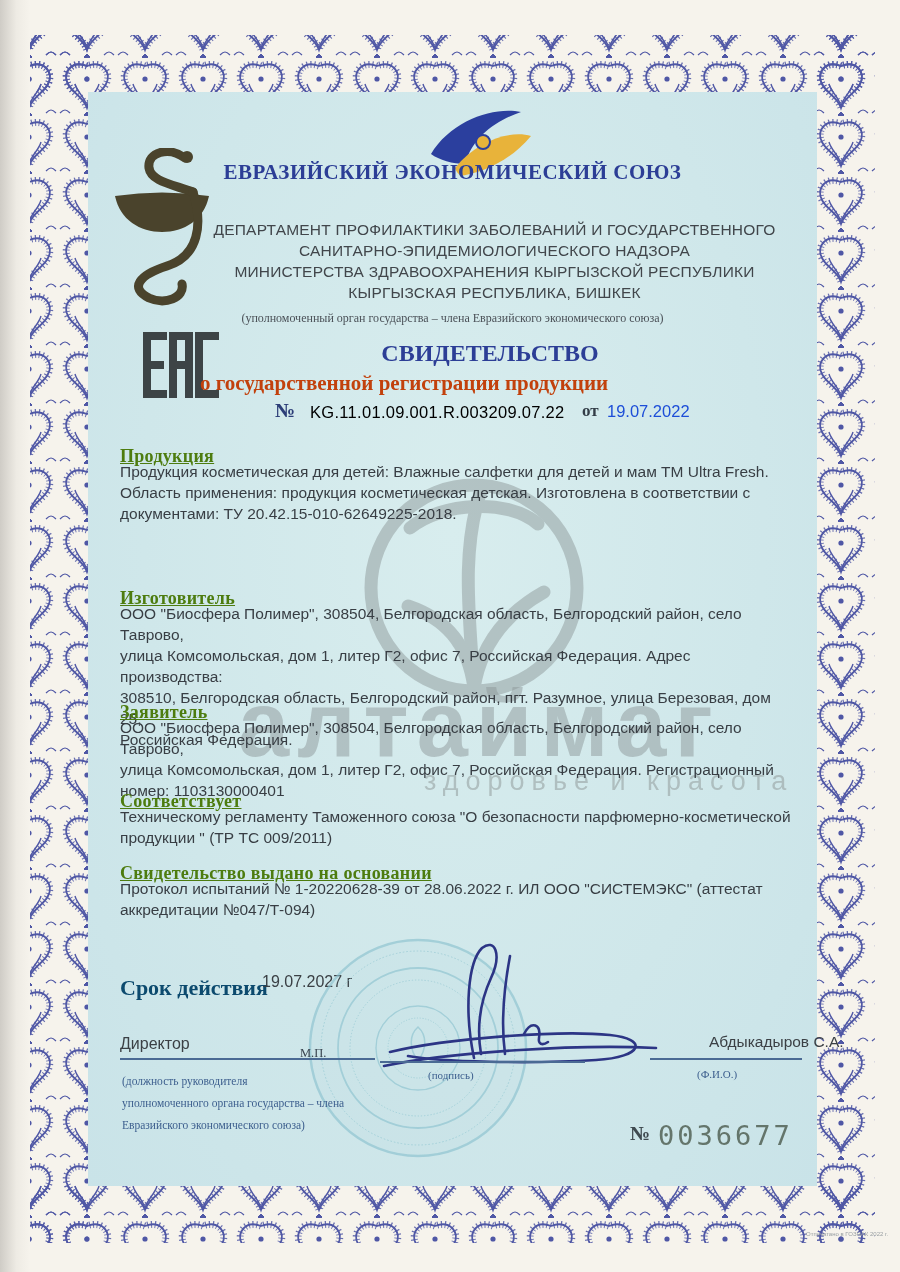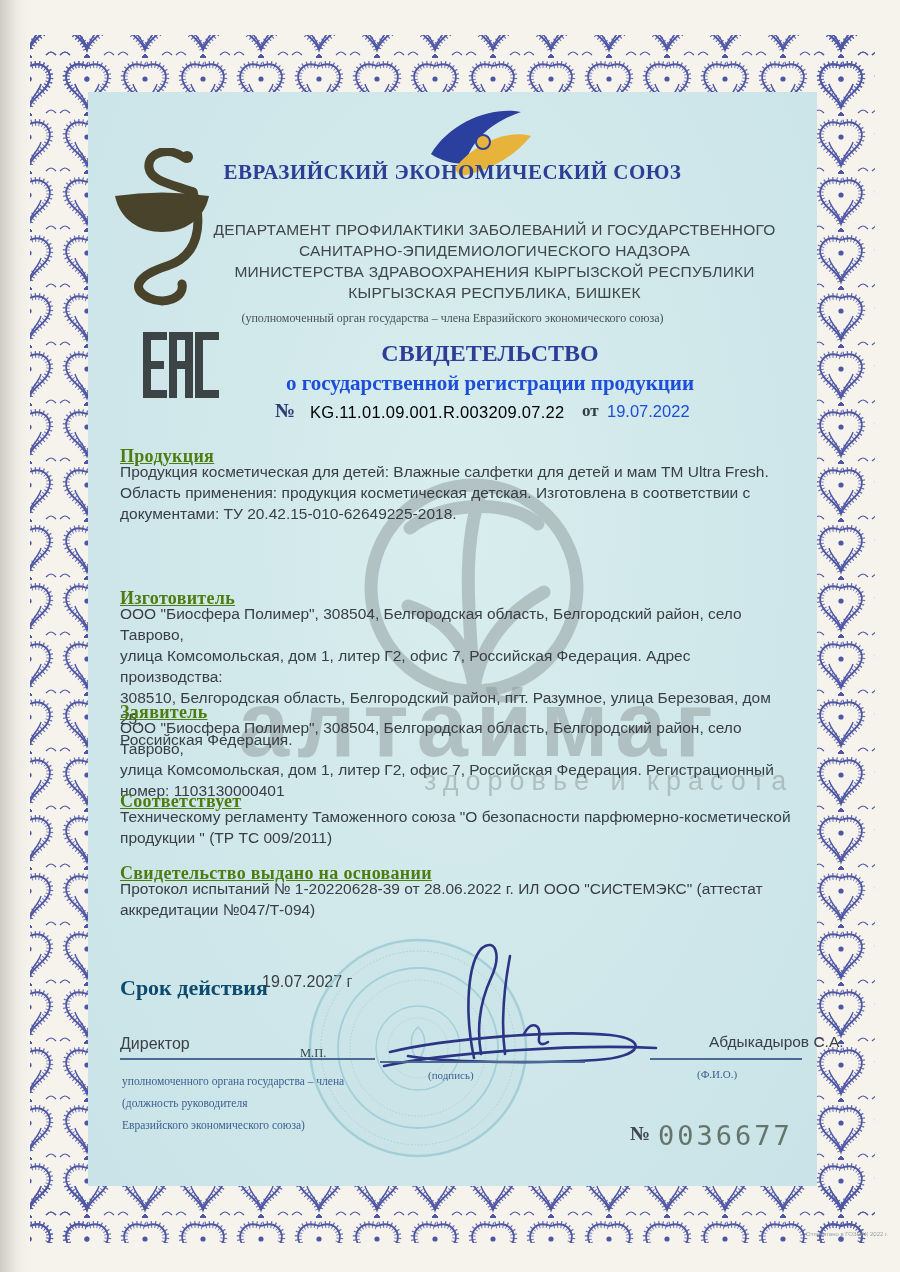--- a/index.html
+++ b/index.html
@@ -23,22 +23,22 @@
   .mono{font-family:"DejaVu Sans Mono",monospace;}
   .union-title{left:88px;top:160px;width:729px;text-align:center;
     font-family:"Liberation Serif",serif;font-weight:bold;font-size:21px;
     letter-spacing:.5px;color:#2c3e96;}
   .dept{left:88px;top:219px;width:729px;text-align:center;
     font-size:15.5px;line-height:21px;color:#41464b;letter-spacing:.2px;padding-left:42px;}
   .authority-note{left:88px;top:311px;width:729px;text-align:center;
     font-family:"Liberation Serif",serif;font-size:12px;color:#4a5057;}
   .cert-title{left:200px;top:340px;width:580px;text-align:center;
     font-family:"Liberation Serif",serif;font-weight:bold;font-size:24px;color:#2c3e96;}
-  .cert-subtitle{left:200px;top:371px;width:580px;text-align:center;
-    font-family:"Liberation Serif",serif;font-weight:bold;font-size:21px;color:#1d4ed8;}
+  .cert-subtitle{left:200px;top:371px;width:580px;
+    font-family:"Liberation Serif",serif;font-weight:bold;font-size:21px;color:#c2410c;}
   .no-label{left:275px;top:399px;font-family:"Liberation Serif",serif;
     font-weight:bold;font-size:20px;color:#2c3e78;}
   .no-value{left:310px;top:403px;font-size:16.5px;color:#000000;letter-spacing:.3px;}
   .ot-label{left:582px;top:401px;font-family:"Liberation Serif",serif;
     font-weight:bold;font-size:17px;color:#333d47;}
   .ot-date{left:607px;top:402px;font-size:16.5px;color:#1d4ed8;}
   .sec-h{font-family:"Liberation Serif",serif;font-weight:bold;font-size:18px;
     color:#4d7c0f;text-decoration:underline;letter-spacing:.3px;}
   .sec-b{font-size:15.5px;line-height:21px;color:#383e44;width:676px;}
   .validity-label{left:120px;top:975px;font-family:"Liberation Serif",serif;
@@ -212,22 +212,22 @@
       <path d="M6 128 C72 114 200 106 278 110"></path>
     </g>
   </svg>
 
   <div class="content director">Директор</div>
   <div class="u-line content" style="left:120px;top:1058px;width:255px;"></div>
   <div class="u-line content" style="left:380px;top:1061px;width:205px;"></div>
   <div class="u-line content" style="left:650px;top:1058px;width:152px;"></div>
 
   <div class="content pos-note">
+    <div>(должность руководителя</div>
     <div>уполномоченного органа государства – члена</div>
-    <div>(должность руководителя</div>
     <div>Евразийского экономического союза)</div>
   </div>
   <div class="content sig-caption">(подпись)</div>
   <div class="content fio-name">Абдыкадыров С.А.</div>
   <div class="content fio-caption">(Ф.И.О.)</div>
 
   <div class="content serial-no">№</div>
   <div class="content serial-digits mono">0036677</div>
 
   <div class="content print-note">Отпечатано в ГОЗНАК 2022 г.</div>

